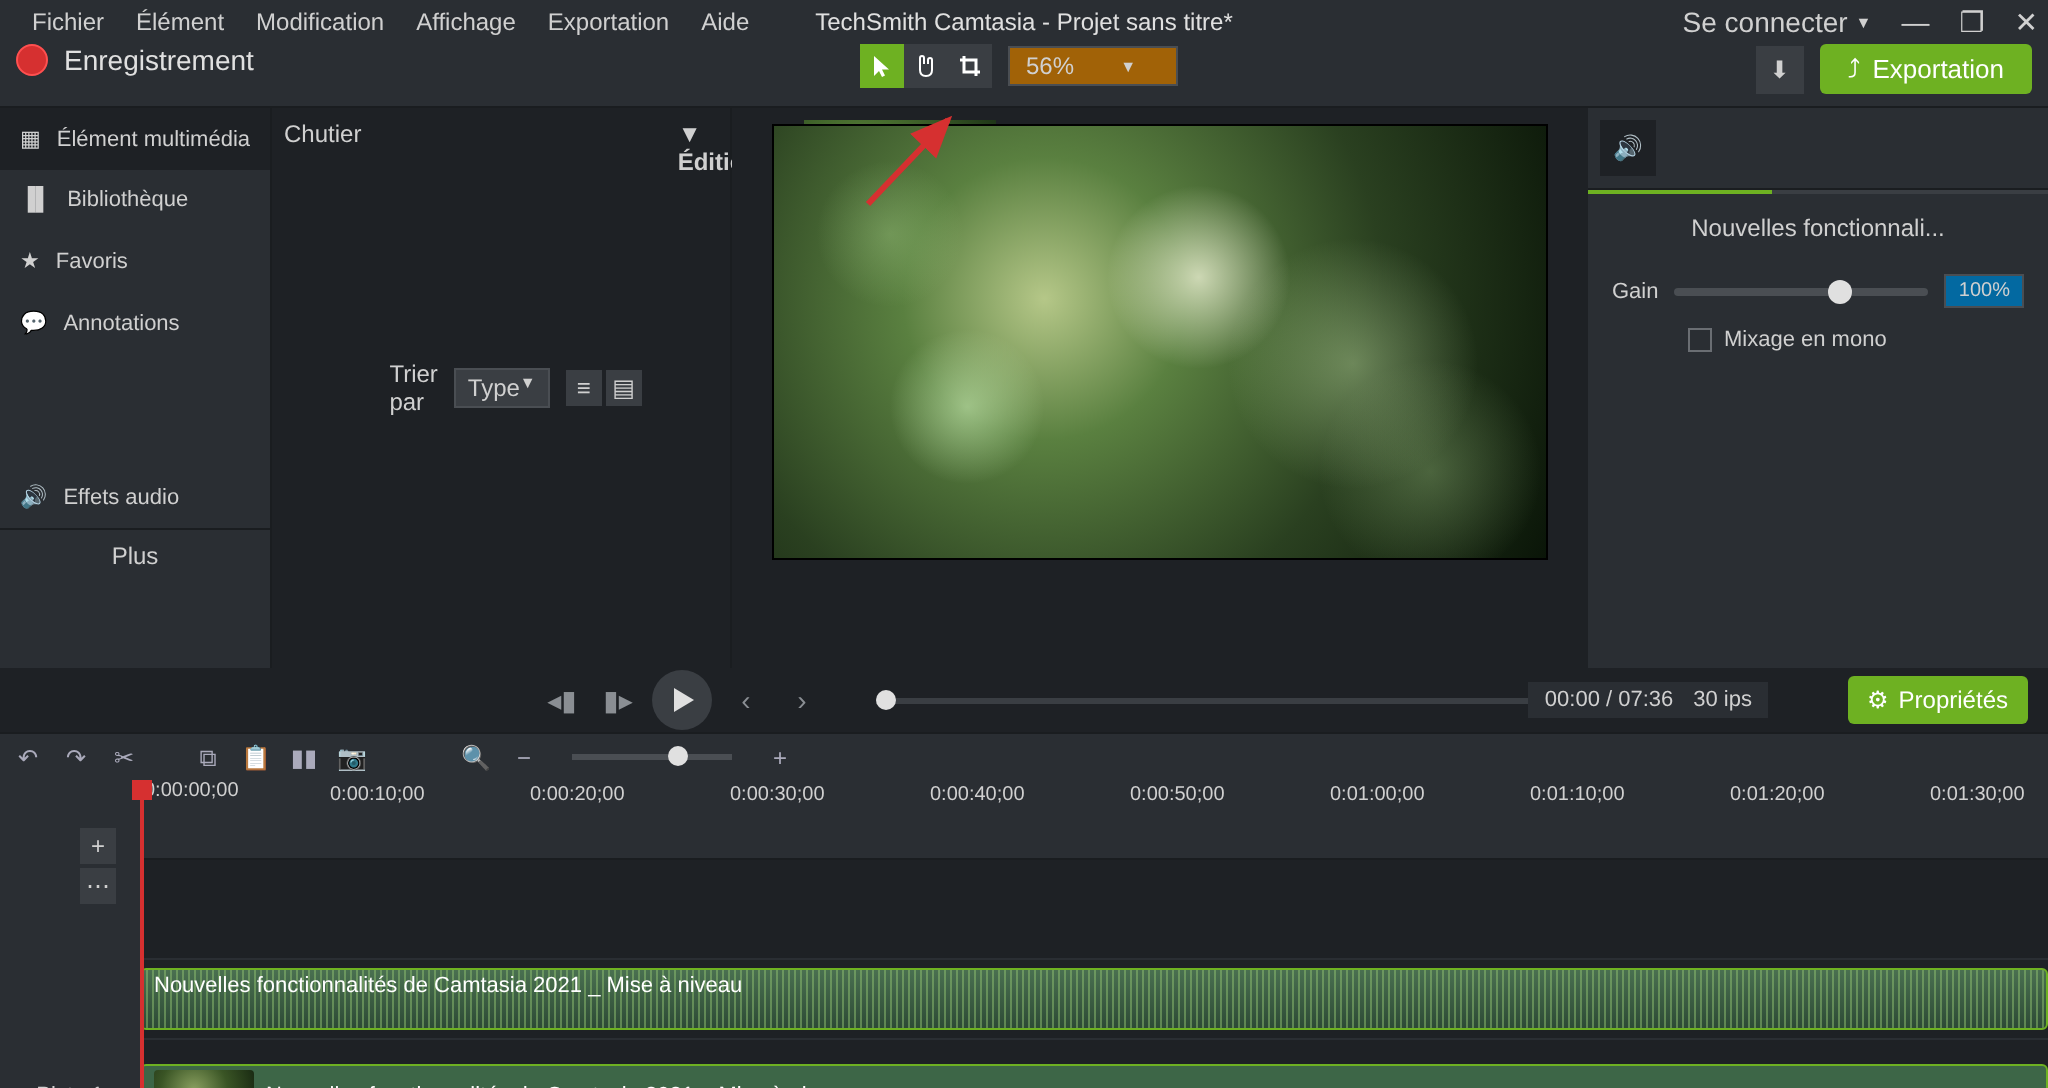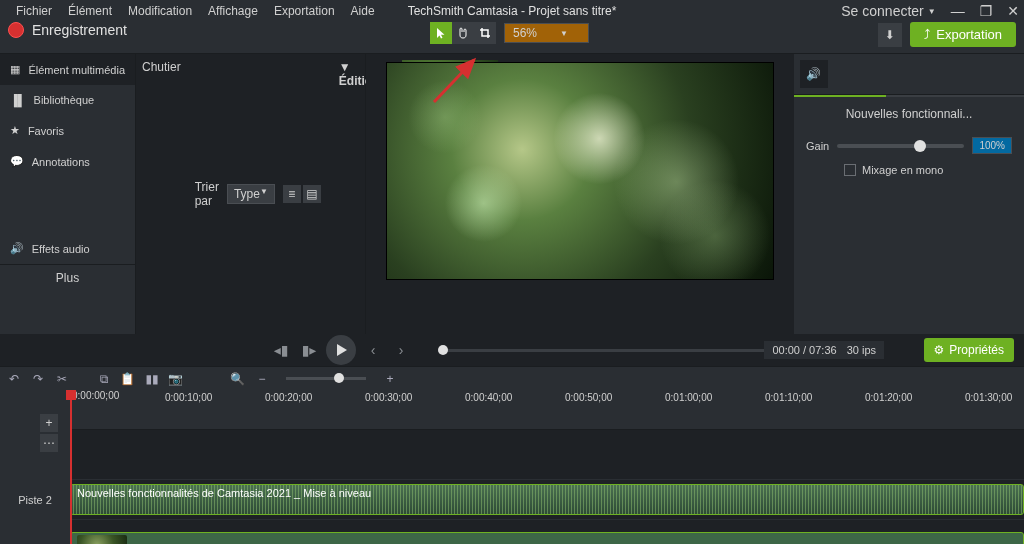--- a/index.html
+++ b/index.html
@@ -296,21 +296,20 @@
       <span class="tc-label" style="left:295px">0:00:30;00</span>
       <span class="tc-label" style="left:395px">0:00:40;00</span>
       <span class="tc-label" style="left:495px">0:00:50;00</span>
       <span class="tc-label" style="left:595px">0:01:00;00</span>
       <span class="tc-label" style="left:695px">0:01:10;00</span>
       <span class="tc-label" style="left:795px">0:01:20;00</span>
       <span class="tc-label" style="left:895px">0:01:30;00</span>
     </div>
     <div class="track-space"></div>
     <div class="track-row">
-      <div class="track-label">Piste 2</div>
       <div class="clip-bar t2">
         <div class="wave"></div>
         <span style="position:relative">Nouvelles fonctionnalités de Camtasia 2021 _ Mise à niveau</span>
       </div>
     </div>
     <div style="height:8px"></div>
     <div class="track-row">
       <div class="track-label">Piste 1</div>
       <div class="clip-bar t1">
         <div class="mini-thumb"></div>

